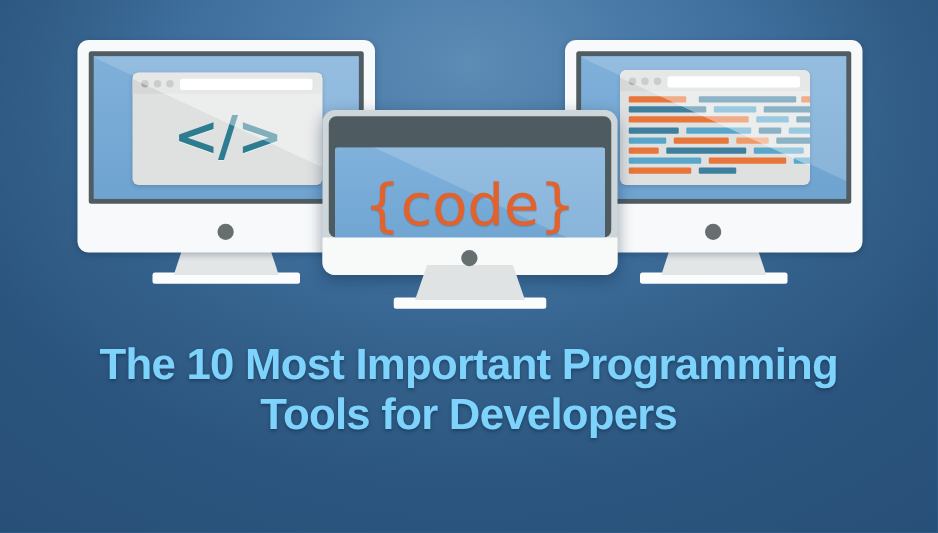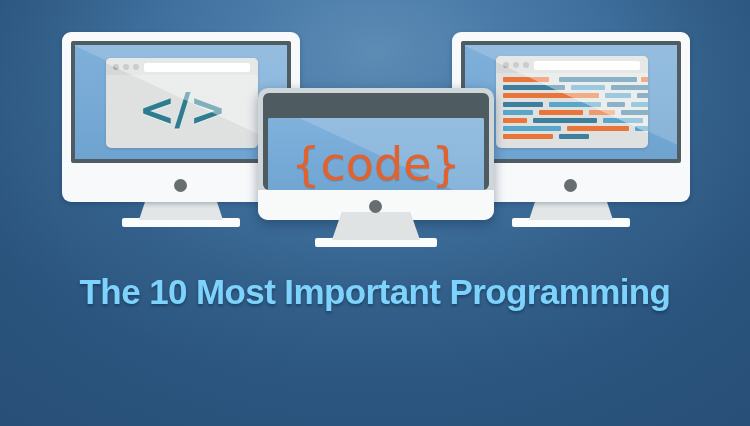--- a/index.html
+++ b/index.html
@@ -191,15 +191,16 @@
       <div class="screen-fill" style="background:linear-gradient(180deg,#7fb1db 0%,#6ea3d1 100%);"></div>
       <div class="glare"></div>
       <div class="c-codetext" style="top:19px;font-size:46px;">{code}</div>
     </div>
     <div class="c-chin" style="left:0;top:102px;width:236px;height:30px;border-radius:0 0 10px 10px;background:#f8fafa;"></div>
     <div class="cam" style="left:111px;top:112px;z-index:2;"></div>
   </div>
 
   <div class="title-wrap" style="top:272px;font-size:35px;">
     <span class="title-line">The 10 Most Important Programming</span>
+    <span class="title-line">Tools for Developers</span>
   </div>
 
 </div>
 
 </body></html>

